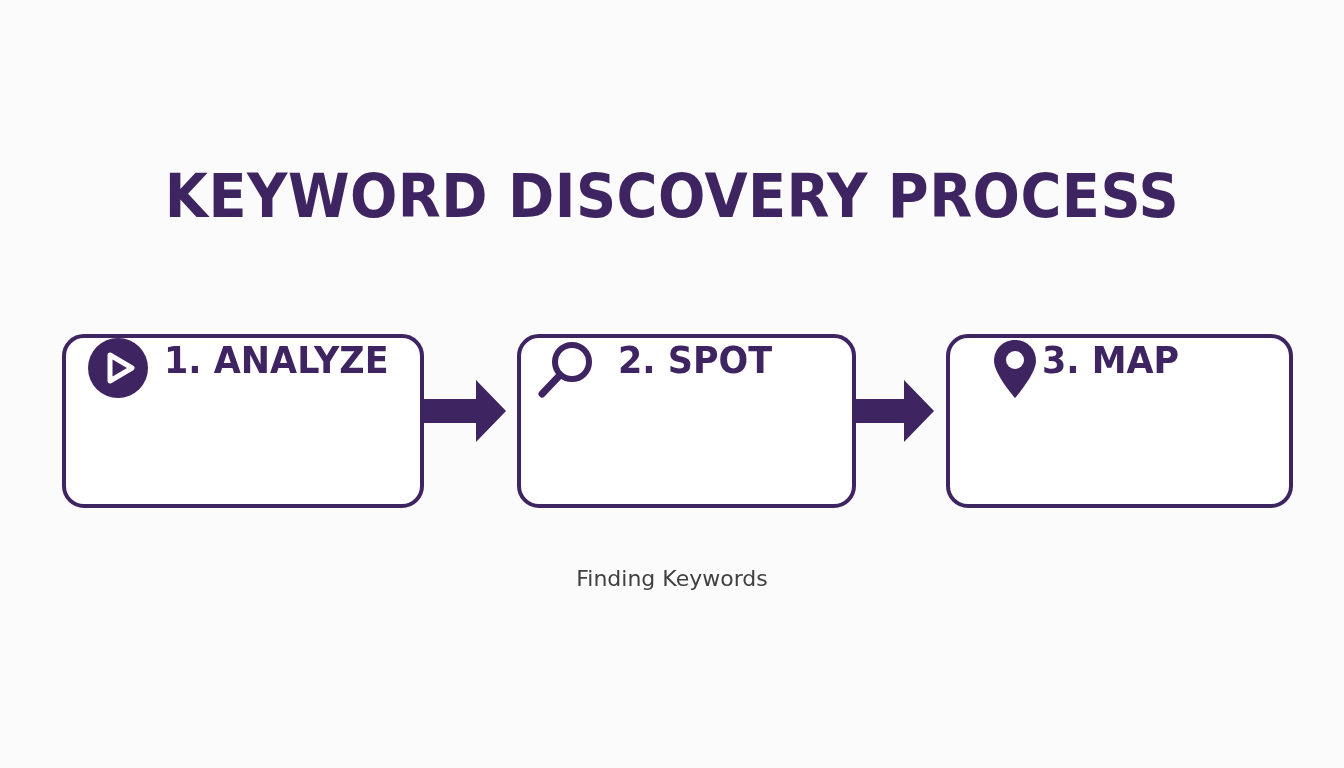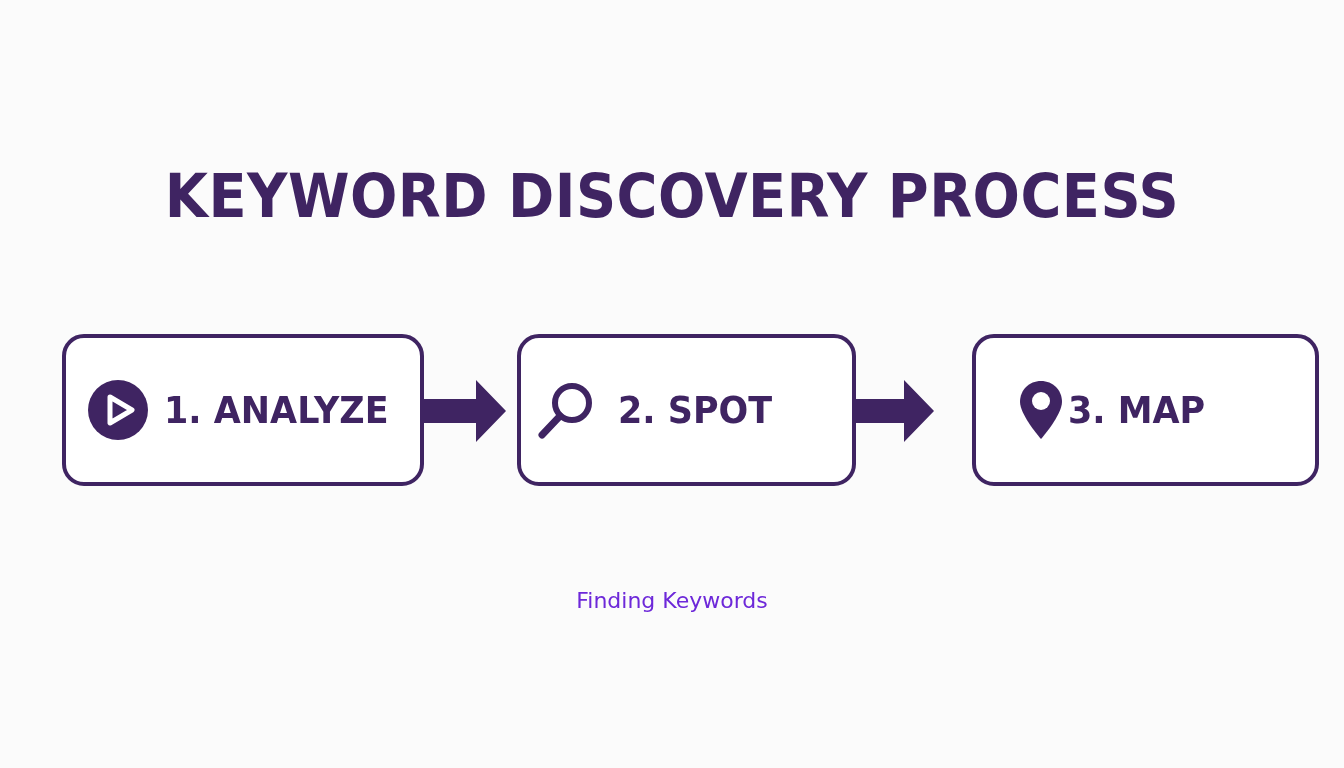--- a/index.html
+++ b/index.html
@@ -1,22 +1,22 @@
 <!DOCTYPE html>
 <html><head>
 <meta charset="utf-8">
 <style>
   html,body{margin:0;padding:0;}
   body{width:1344px;height:768px;background:#fbfbfb;position:relative;overflow:hidden;font-family:"Liberation Sans",sans-serif;}
   .title{position:absolute;left:0;width:1344px;top:160px;text-align:center;font-family:"DejaVu Sans",sans-serif;font-weight:bold;font-size:60px;letter-spacing:0.5px;color:#3f2462;line-height:72px;transform:scaleX(0.93);}
-  .box{position:absolute;top:334px;height:152px;box-sizing:border-box;border:4px solid #3f2462;border-radius:22px;background:#fff;display:flex;align-items:center;}
+  .box{position:absolute;top:334px;height:174px;box-sizing:border-box;border:4px solid #3f2462;border-radius:22px;background:#fff;display:flex;align-items:flex-start;}
   .box .icon{display:inline-flex;align-items:center;justify-content:center;}
   .box .label{font-family:"DejaVu Sans",sans-serif;font-weight:bold;font-size:38px;color:#3f2462;white-space:nowrap;letter-spacing:0px;transform:scaleX(0.92);transform-origin:left center;}
   .arrow{position:absolute;top:380px;}
-  .caption{position:absolute;left:0;width:1344px;top:566px;text-align:center;font-family:"DejaVu Sans",sans-serif;font-size:22px;color:#6d28d9;margin-top:22px;}
+  .caption{position:absolute;left:0;width:1344px;top:566px;text-align:center;font-family:"DejaVu Sans",sans-serif;font-size:22px;color:#404040;}
 </style>
 </head>
 <body>
 
 <div class="title">KEYWORD DISCOVERY PROCESS</div>
 
 <div class="box" style="left:62px;width:362px;padding-left:22px;">
   <span class="icon" style="margin-right:16px;">
     <svg width="60" height="60" viewBox="0 0 60 60">
       <circle cx="30" cy="30" r="30" fill="#3f2462"></circle>
@@ -41,21 +41,21 @@
   </span>
   <span class="label">2. SPOT</span>
 </div>
 
 <div class="arrow" style="left:856px;">
   <svg width="84" height="62" viewBox="0 0 84 62">
       <path d="M0 19 H48 V0 L78 31 L48 62 V43 H0 Z" fill="#3f2462"></path>
     </svg>
 </div>
 
-<div class="box" style="left:972px;width:347px;padding-left:42px;">
+<div class="box" style="left:946px;width:347px;padding-left:42px;">
   <span class="icon" style="margin-right:4px;">
     <svg width="46" height="62" viewBox="0 0 46 62">
       <path d="M23 2 C11 2 2 11 2 23 C2 36 23 60 23 60 C23 60 44 36 44 23 C44 11 35 2 23 2 Z" fill="#3f2462"></path>
       <circle cx="23" cy="22" r="9" fill="#fff"></circle>
     </svg>
   </span>
   <span class="label">3. MAP</span>
 </div>
 
 <div class="caption">Finding Keywords</div>

